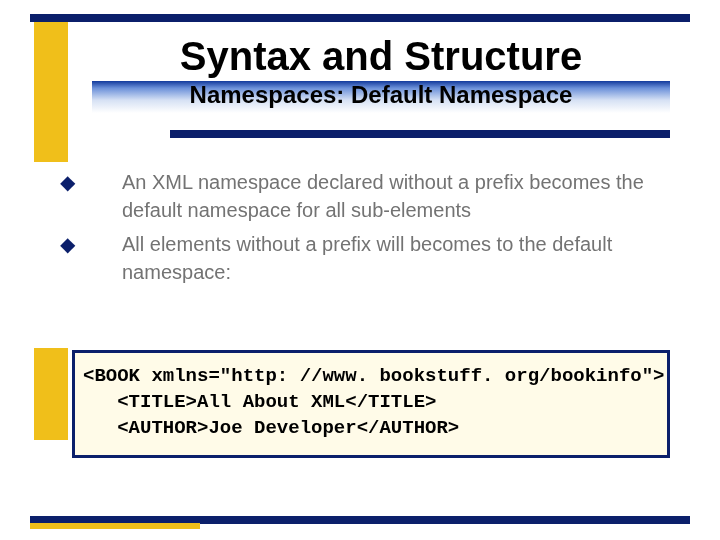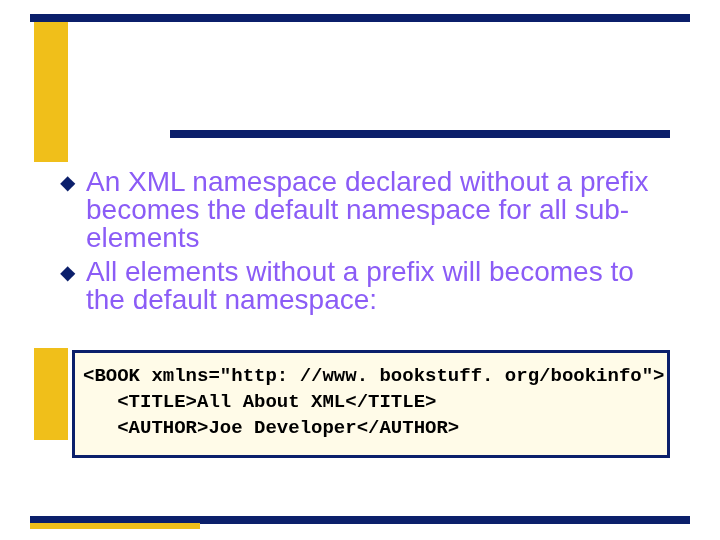--- a/index.html
+++ b/index.html
@@ -78,23 +78,24 @@
   .bullet {
     color: #0b1f6b;
     font-size: 20px;
     line-height: 28px;
     width: 26px;
     flex: 0 0 26px;
     text-align: left;
     font-family: "Segoe UI Symbol","Arial Unicode MS",sans-serif;
   }
   .bullet-text {
-    font-size: 28px;
+    font-size: 20px;
     line-height: 28px;
-    color: #8b5cf6;
+    color: #737373;
+    margin-left: 36px;
   }
   .code-box {
     position: absolute;
     top: 350px;
     left: 72px;
     right: 50px;
     border: 3px solid #0b1f6b;
     background: #fffbe8;
     padding: 10px 8px 14px 8px;
     font-family: "Courier New", Courier, monospace;
@@ -121,20 +122,24 @@
   }
 </style>
 </head>
 <body>
 
 <div class="top-rule"></div>
 <div class="side-bar"></div>
 <div class="side-bar2"></div>
 
 <div class="title-block">
+  <h1>Syntax and Structure</h1>
+  <div class="grad-band">
+    <div class="sub">Namespaces: Default Namespace</div>
+  </div>
 </div>
 
 <div class="hr2"></div>
 
 <div class="content">
   <div class="bullet-row">
     <div class="bullet">◆</div>
     <div class="bullet-text">An XML namespace declared without a prefix becomes the default namespace for all sub-elements</div>
   </div>
   <div class="bullet-row">

